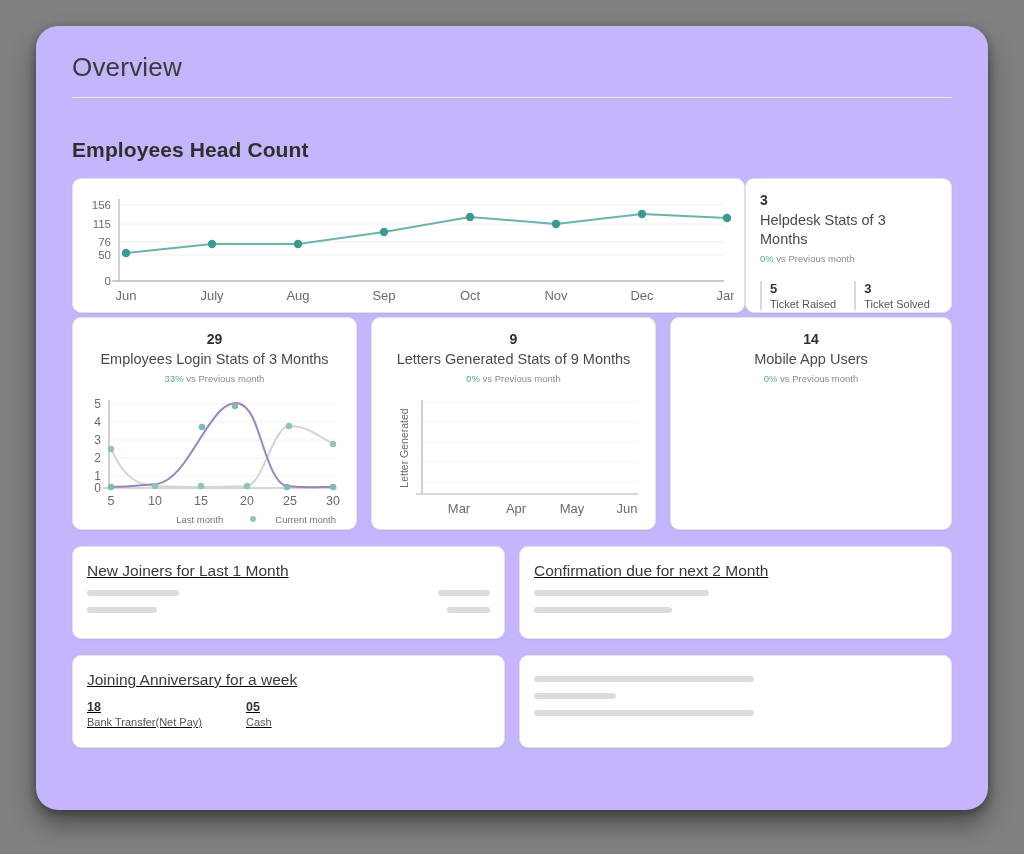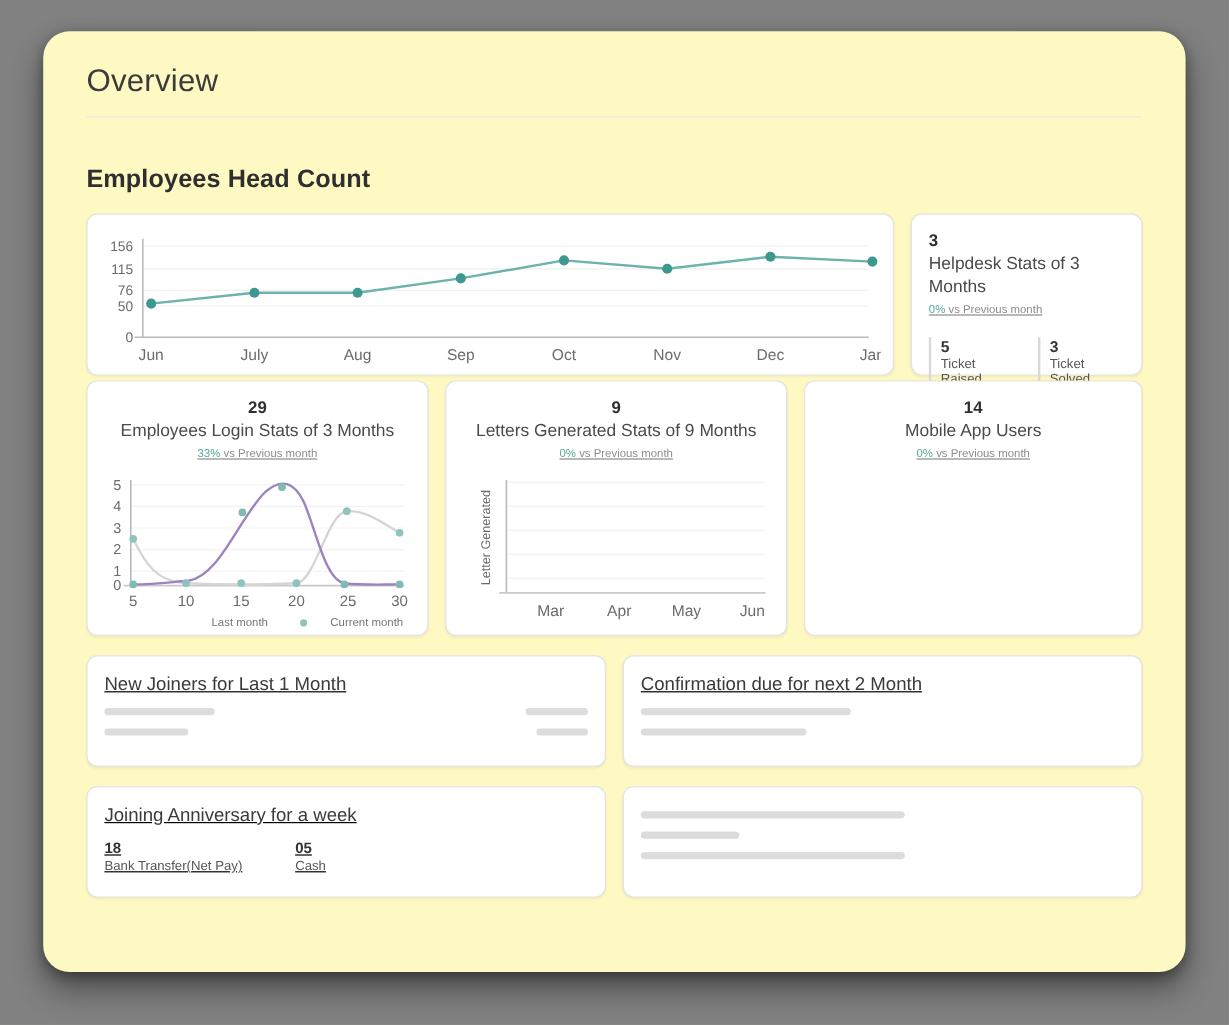--- a/index.html
+++ b/index.html
@@ -8,21 +8,21 @@
     background: #818181;
     font-family: "Liberation Sans", sans-serif;
     overflow: hidden;
   }
   .screen { position: relative; width: 1024px; height: 854px; }
 
   .shell {
     position: absolute;
     left: 36px; top: 26px;
     width: 952px; height: 784px;
-    background: #fef9c3;
+    background: #c4b5fd;
     border-radius: 22px;
     box-shadow: 0 14px 26px rgba(0,0,0,0.42), 0 3px 10px rgba(0,0,0,0.30);
   }
 
   .page-header {
     position: absolute; left: 0; top: 0; right: 0;
     height: 74px;
     padding: 26px 36px 0 36px;
   }
   .page-title {
@@ -42,27 +42,27 @@
 
   .card {
     background: #fff;
     border: 1px solid #e3e3e3;
     border-radius: 9px;
     box-shadow: 0 1px 2px rgba(0,0,0,0.05);
     position: relative;
   }
 
   
-  .row1 { display: flex; gap: 14px; align-items: center; }
+  .row1 { display: flex; align-items: center; }
   .headcount-card { flex: 0 0 671px; height: 135px; padding: 8px 10px 4px 6px; }
   .helpdesk-card { flex: 1; height: 135px; padding: 12px 14px; }
 
   .kpi-num { font-size: 14px; font-weight: 700; color: #2f2f2f; line-height: 1.35; }
   .kpi-title { font-size: 14.5px; color: #4a4a4a; line-height: 1.3; margin-top: 1px; }
-  .kpi-sub { font-size: 9.5px; color: #8c8c8c; margin-top: 4px; text-decoration: underline; }
+  .kpi-sub { font-size: 9.5px; color: #8c8c8c; margin-top: 4px; }
   .kpi-sub .pct { color: #5aa9a0; }
 
   .helpdesk-split {
     display: flex; gap: 18px; margin-top: 17px;
   }
   .split-item { padding-left: 8px; border-left: 2px solid #d9d9d9; }
   .split-num { font-size: 13px; font-weight: 700; color: #333; line-height: 1.2; }
   .split-lbl { font-size: 11px; color: #555; margin-top: 2px; }
 
   

